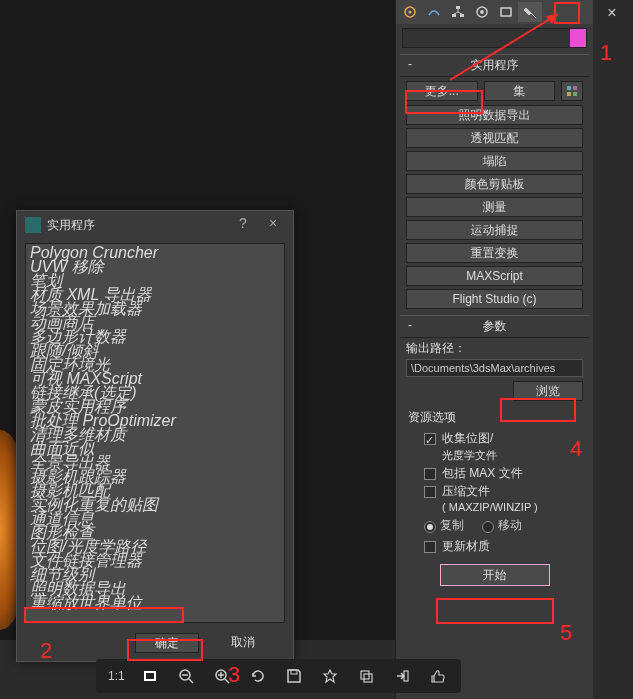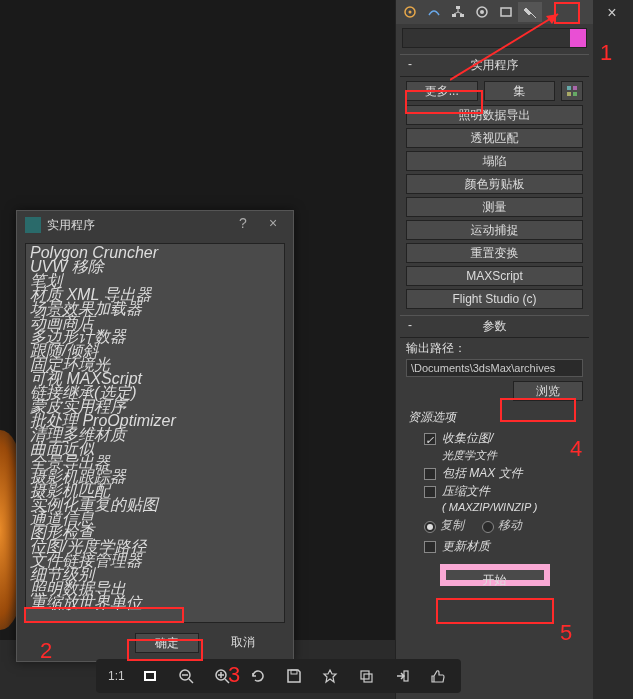--- a/index.html
+++ b/index.html
@@ -136,21 +136,20 @@
     background: #4a4a4a;
     border: 1px solid #222;
     color: #ddd;
     text-align: center;
     line-height: 18px;
   }
   
   .option-group {
     margin: 8px 12px;
     font-size: 12px;
-    font-style: italic;
   }
   .option-group .group-title {
     color: #ddd;
     margin-bottom: 4px;
   }
   .chk-row, .rad-row {
     display: flex;
     align-items: center;
     gap: 6px;
     margin: 2px 0 2px 16px;
@@ -194,21 +193,21 @@
   }
   
   .start-wrap {
     display: flex;
     justify-content: center;
     margin: 10px;
   }
   .start-btn {
     width: 110px; height: 22px;
     background: #4a4a4a;
-    border: 6px solid #f9a8d4;
+    border: 1px solid #f9a8d4;
     color: #ddd;
     text-align: center;
     line-height: 20px;
   }
   
   
   .dialog {
     position: absolute;
     left: 16px; top: 210px;
     width: 278px; height: 452px;

